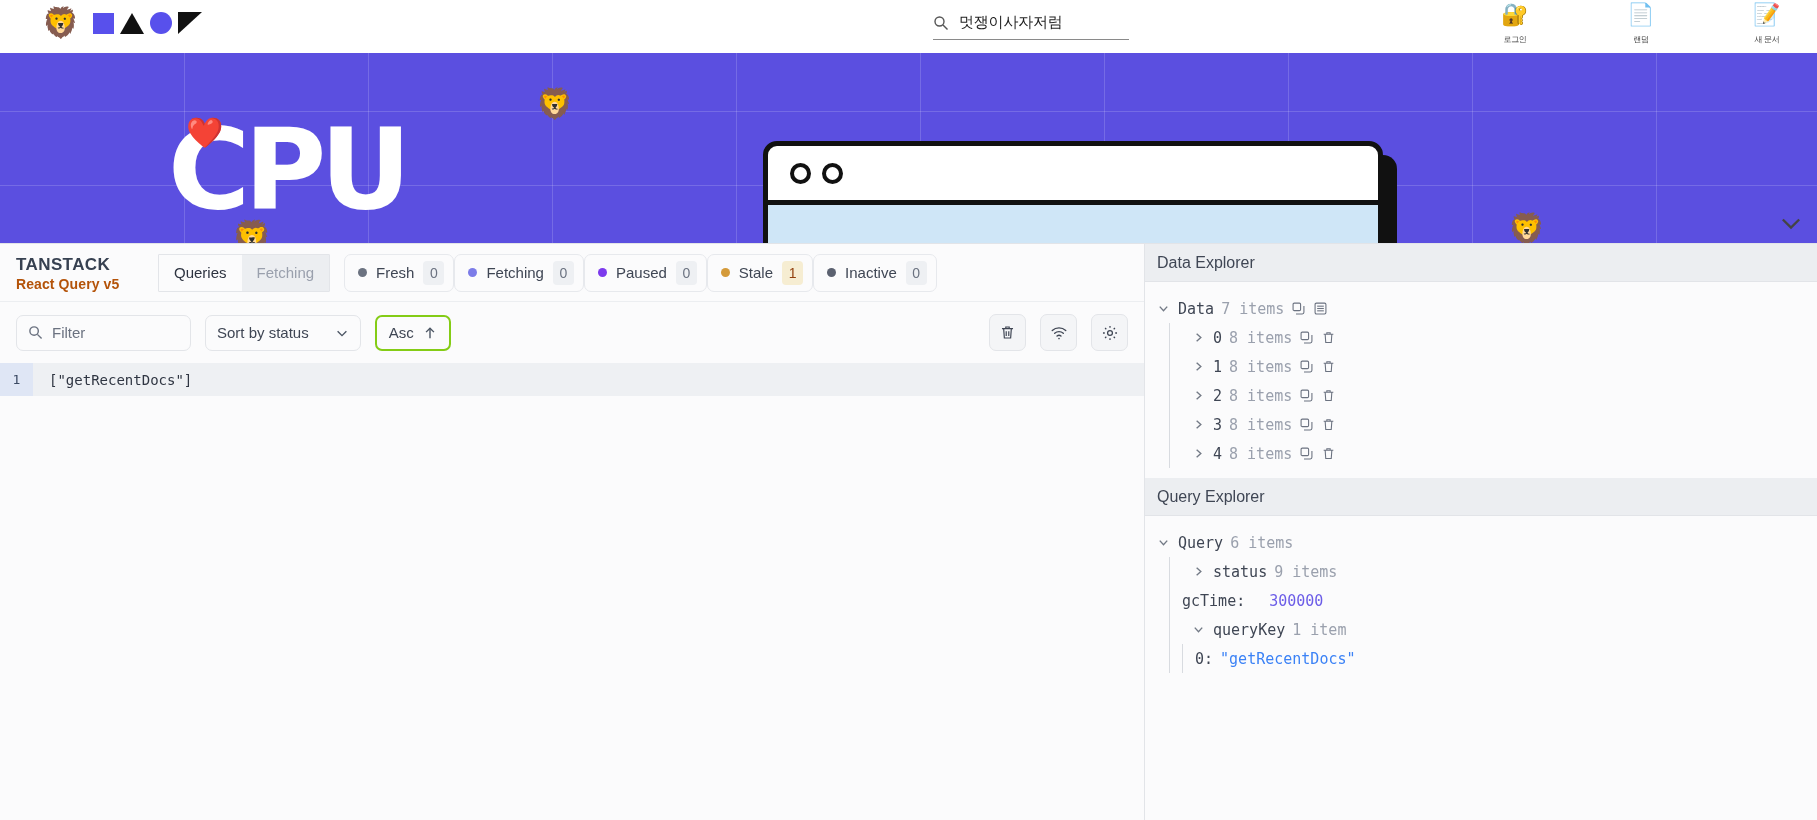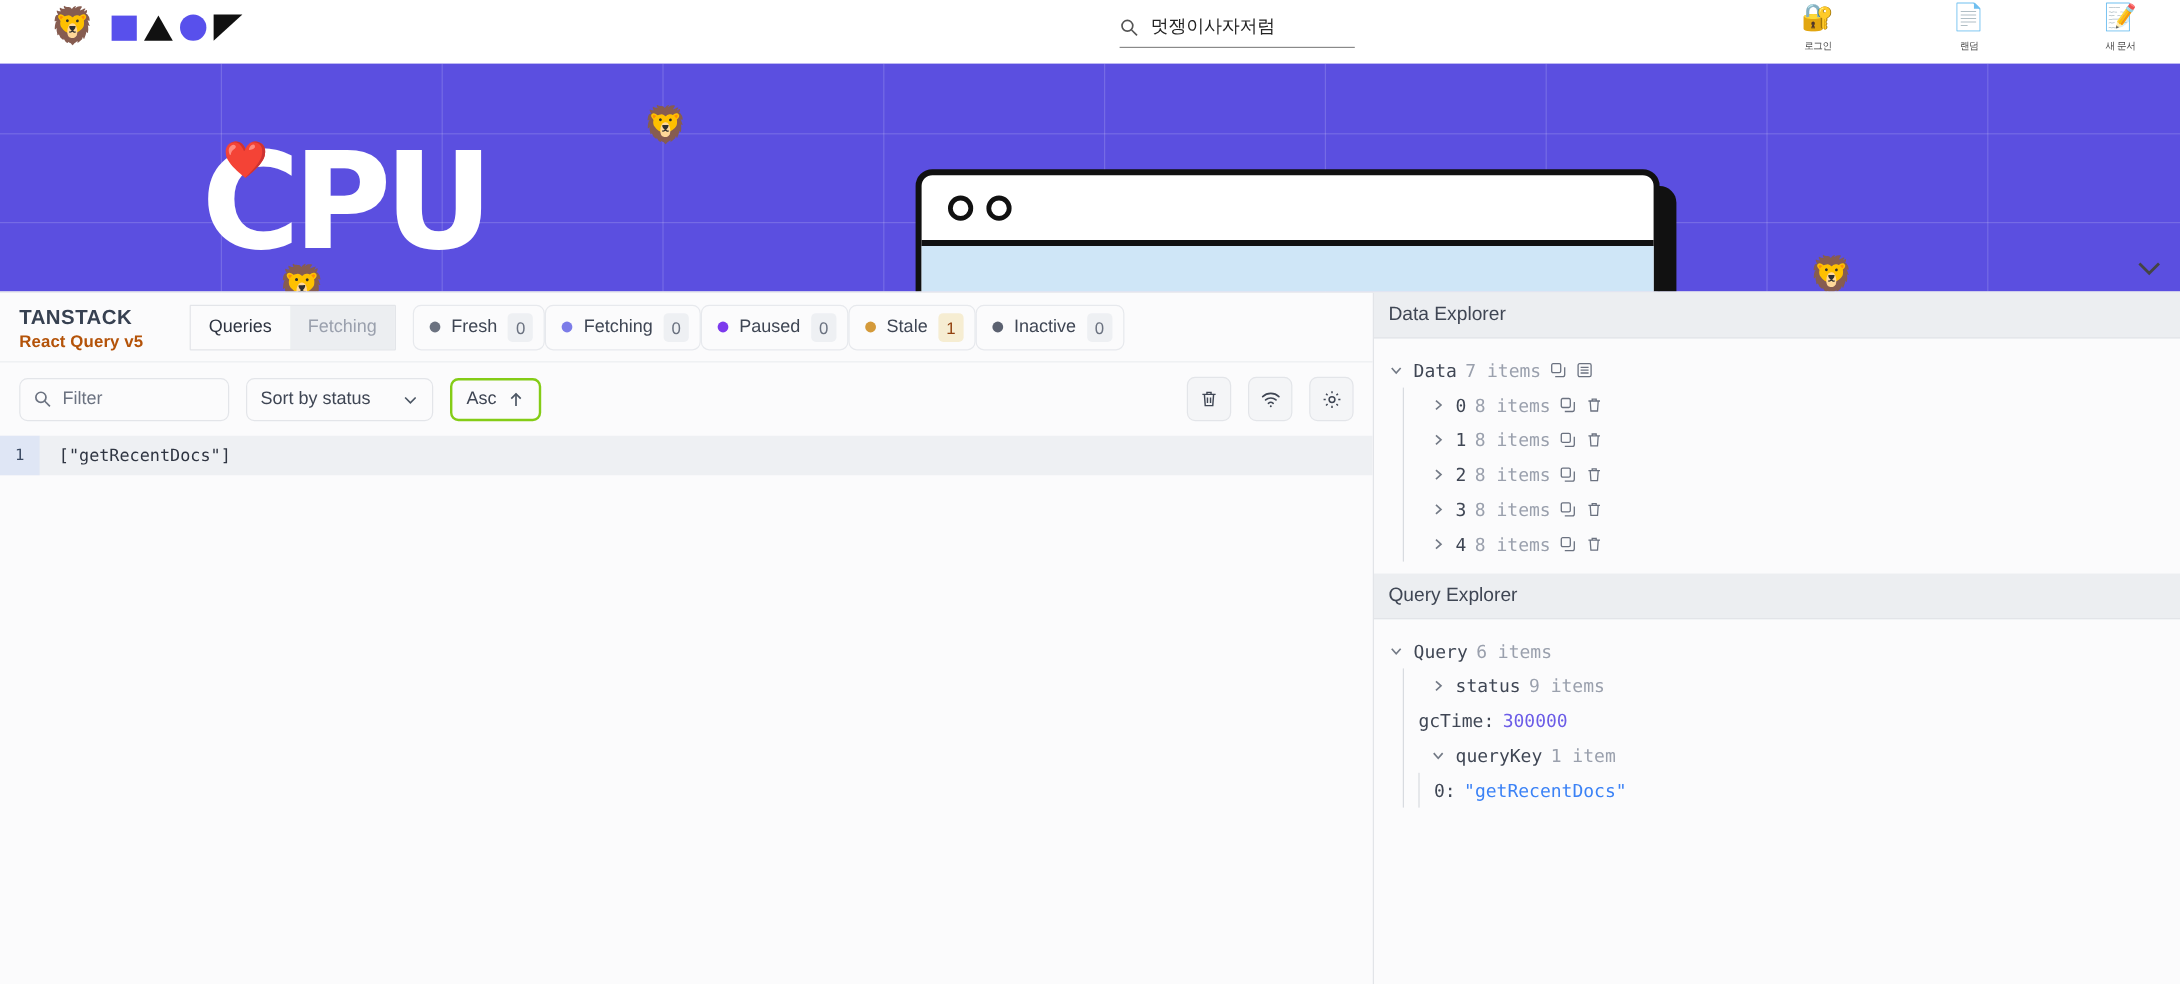--- a/index.html
+++ b/index.html
@@ -195,21 +195,21 @@
   .erow {
     display: flex; align-items: center; gap: 7px;
     height: 29px;
     font-family: "DejaVu Sans Mono", monospace; font-size: 15px;
   }
   .erow.indent1 { padding-left: 22px; }
   .nest { border-left: 1px solid #d8dbe0; margin-left: 12px; }
   .chev { width: 14px; color: #737a86; flex: 0 0 auto; display:flex; }
   .ename { color: #3f4654; }
   .emeta { color: #9aa0ad; }
-  .evalnum { color: #6b5ce7; }
+  .evalnum { color: #6b5ce7; margin-left: 17px; }
   .evalstr { color: #3b82f6; }
   .eicon { color: #6b7280; cursor: pointer; display:flex; }
   svg { display: block; }
 </style>
 </head>
 <body>
 
 <div class="topnav">
   <div class="brand">
     <span class="brand-lion">🦁</span>

